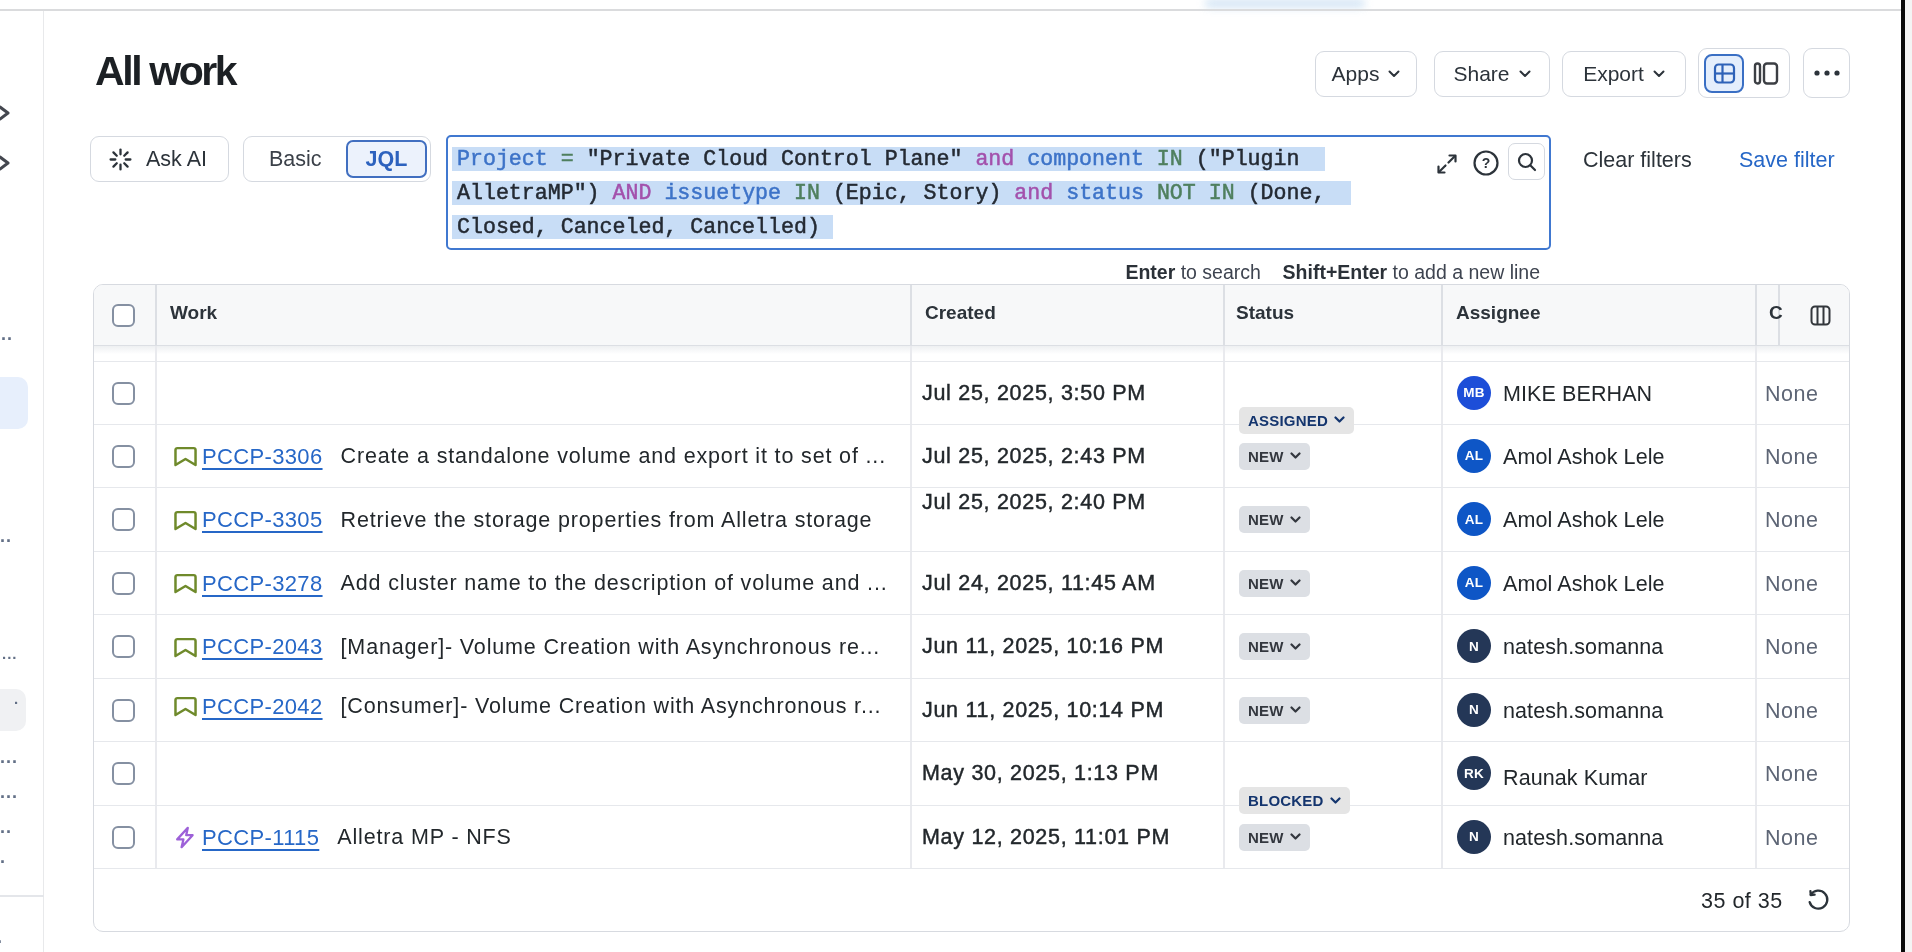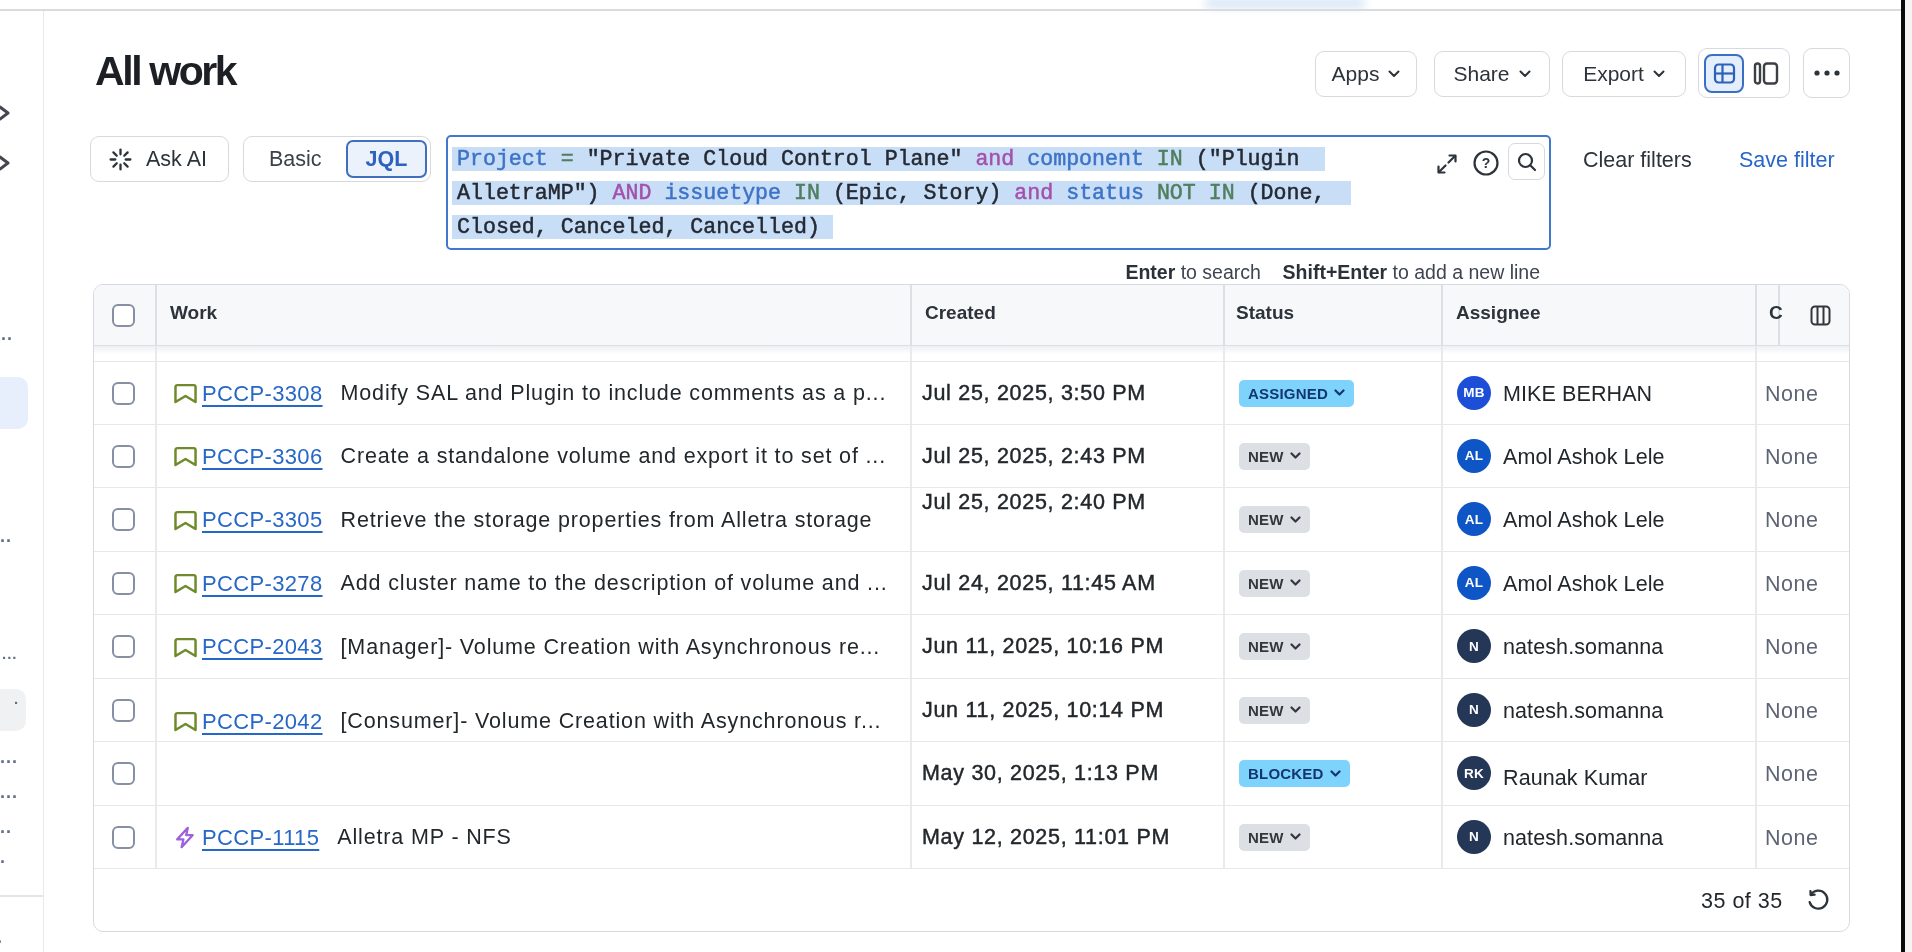--- a/index.html
+++ b/index.html
@@ -50,21 +50,21 @@
 .vsep { position:absolute; top:0; bottom:0; width:1.5px; background:#e9eaee; }
 .vsep.h { background:#dcdfe4; }
 .cb { position:absolute; left:18px; width:23px; height:23px; border:2px solid #8590a2; border-radius:6px; background:#fff; }
 .hlabel { position:absolute; top:17px; font-size:19px; font-weight:700; color:#2c333a; }
 .cell { position:absolute; font-size:21.5px; color:#22272b; }
 .key { position:absolute; left:79px; display:flex; align-items:center; gap:4px; }
 .key .icon { width:25px; height:23px; flex:none; }
 .key a { font-size:22px; letter-spacing:.35px; color:#2667c7; text-decoration:underline; text-underline-offset:4px; }
 .key .title { font-size:21.5px; letter-spacing:.85px; color:#22272b; margin-left:14px; }
 .pill { position:absolute; left:1145px; height:27px; border-radius:5px; display:flex; align-items:center; gap:6px; padding:0 9px; font-size:15px; font-weight:700; letter-spacing:.2px; }
-.pill.blue { background:#7dd3fc; color:#14356e; }
+.pill.blue { background:#e5e5e5; color:#14356e;margin-top:27px; }
 .pill.gray { background:#dcdfe4; color:#33373e; }
 .avatar { position:absolute; left:1363px; width:34px; height:34px; border-radius:50%; color:#fff; font-size:13.5px; font-weight:700; display:flex; align-items:center; justify-content:center; letter-spacing:.3px; }
 .aname { position:absolute; left:1409px; font-size:21.5px; letter-spacing:.1px; color:#22272b; }
 .none { position:absolute; left:1671px; font-size:21.5px; letter-spacing:.55px; color:#5d6575; }
 </style>
 </head>
 <body>
 <div id="page">
   <div id="topglow"></div>
   <div id="topline"></div>
@@ -211,27 +211,20 @@
       <div class="vsep" style="left:1347px;"></div>
       <div class="vsep" style="left:1661px;"></div>
     </div>
     <div class="trow">
       <div class="vsep" style="left:61px;"></div>
       <div class="vsep" style="left:816px;"></div>
       <div class="vsep" style="left:1129px;"></div>
       <div class="vsep" style="left:1347px;"></div>
       <div class="vsep" style="left:1661px;"></div>
       <div class="cb" style="top:20px;"></div>
-      <div class="key" style="top:19px;">
-          <svg class="icon" viewBox="0 0 25 23" width="25" height="23">
-            <path d="M3.6 2.6 h17.8 a2 2 0 0 1 2 2 V21 l-10.9-6.6 L1.6 21 V4.6 A2 2 0 0 1 3.6 2.6 Z" fill="none" stroke="#6f8a2b" stroke-width="2.7" stroke-linejoin="round" transform="scale(0.92) translate(1.1 0.8)"></path>
-          </svg>
-          <a>PCCP-3308</a>
-          <span class="title">Modify SAL and Plugin to include comments as a p...</span>
-        </div>
       <div class="cell" style="left:828px; top:19px; font-weight:400; -webkit-text-stroke:0.45px; letter-spacing:.7px;">Jul 25, 2025, 3:50 PM</div>
       <div class="pill blue" style="top:18px;">ASSIGNED <svg width="11" height="8" viewBox="0 0 11 8">
             <path d="M1.5 1.5 L5.5 5.5 L9.5 1.5" fill="none" stroke="currentColor" stroke-width="2.2" stroke-linecap="round" stroke-linejoin="round"></path>
           </svg></div>
       <div class="avatar" style="top:14px; background:#1d4ed8;">MB</div>
       <div class="aname" style="top:20px;">MIKE BERHAN</div>
       <div class="none" style="top:20px;">None</div>
     </div>
     <div class="trow">
       <div class="vsep" style="left:61px;"></div>
@@ -321,21 +314,21 @@
       <div class="aname" style="top:20px;">natesh.somanna</div>
       <div class="none" style="top:20px;">None</div>
     </div>
     <div class="trow">
       <div class="vsep" style="left:61px;"></div>
       <div class="vsep" style="left:816px;"></div>
       <div class="vsep" style="left:1129px;"></div>
       <div class="vsep" style="left:1347px;"></div>
       <div class="vsep" style="left:1661px;"></div>
       <div class="cb" style="top:20px;"></div>
-      <div class="key" style="top:30px;">
+      <div class="key" style="top:15px;">
           <svg class="icon" viewBox="0 0 25 23" width="25" height="23">
             <path d="M3.6 2.6 h17.8 a2 2 0 0 1 2 2 V21 l-10.9-6.6 L1.6 21 V4.6 A2 2 0 0 1 3.6 2.6 Z" fill="none" stroke="#6f8a2b" stroke-width="2.7" stroke-linejoin="round" transform="scale(0.92) translate(1.1 0.8)"></path>
           </svg>
           <a>PCCP-2042</a>
           <span class="title">[Consumer]- Volume Creation with Asynchronous r...</span>
         </div>
       <div class="cell" style="left:828px; top:19px; font-weight:400; -webkit-text-stroke:0.45px; letter-spacing:.7px;">Jun 11, 2025, 10:14 PM</div>
       <div class="pill gray" style="top:18px;">NEW <svg width="11" height="8" viewBox="0 0 11 8">
             <path d="M1.5 1.5 L5.5 5.5 L9.5 1.5" fill="none" stroke="currentColor" stroke-width="2.2" stroke-linecap="round" stroke-linejoin="round"></path>
           </svg></div>

